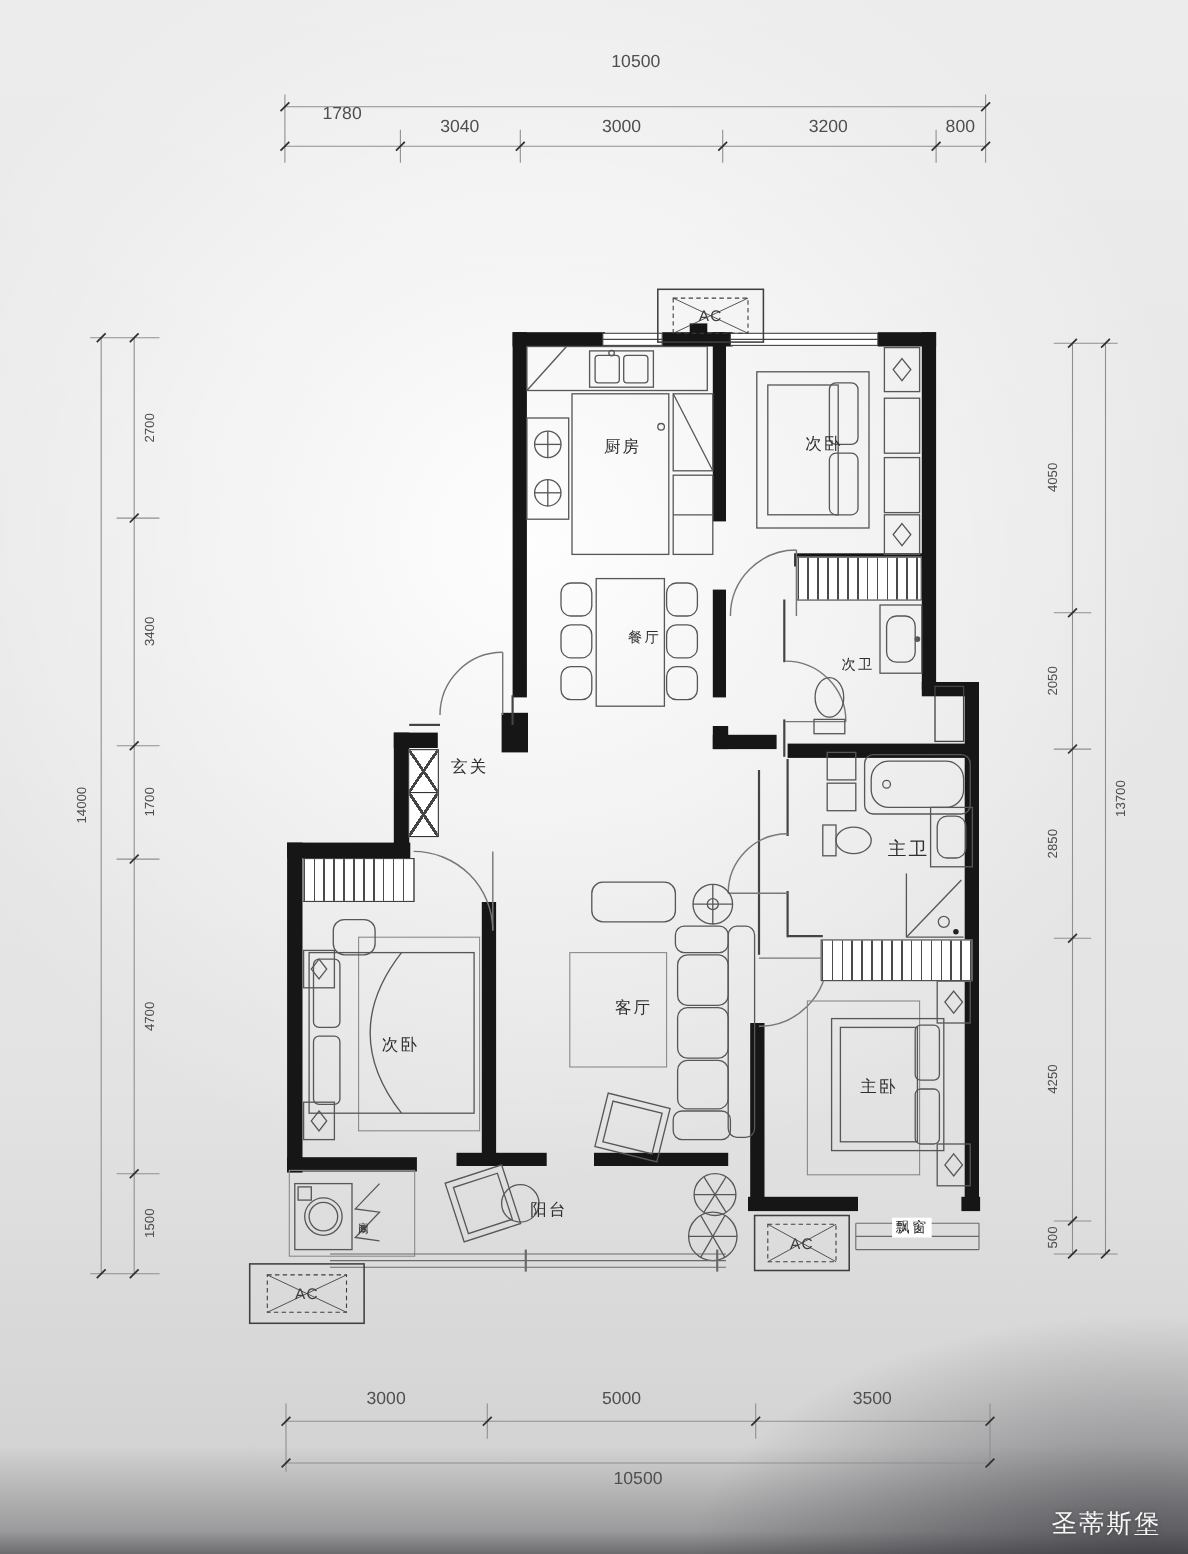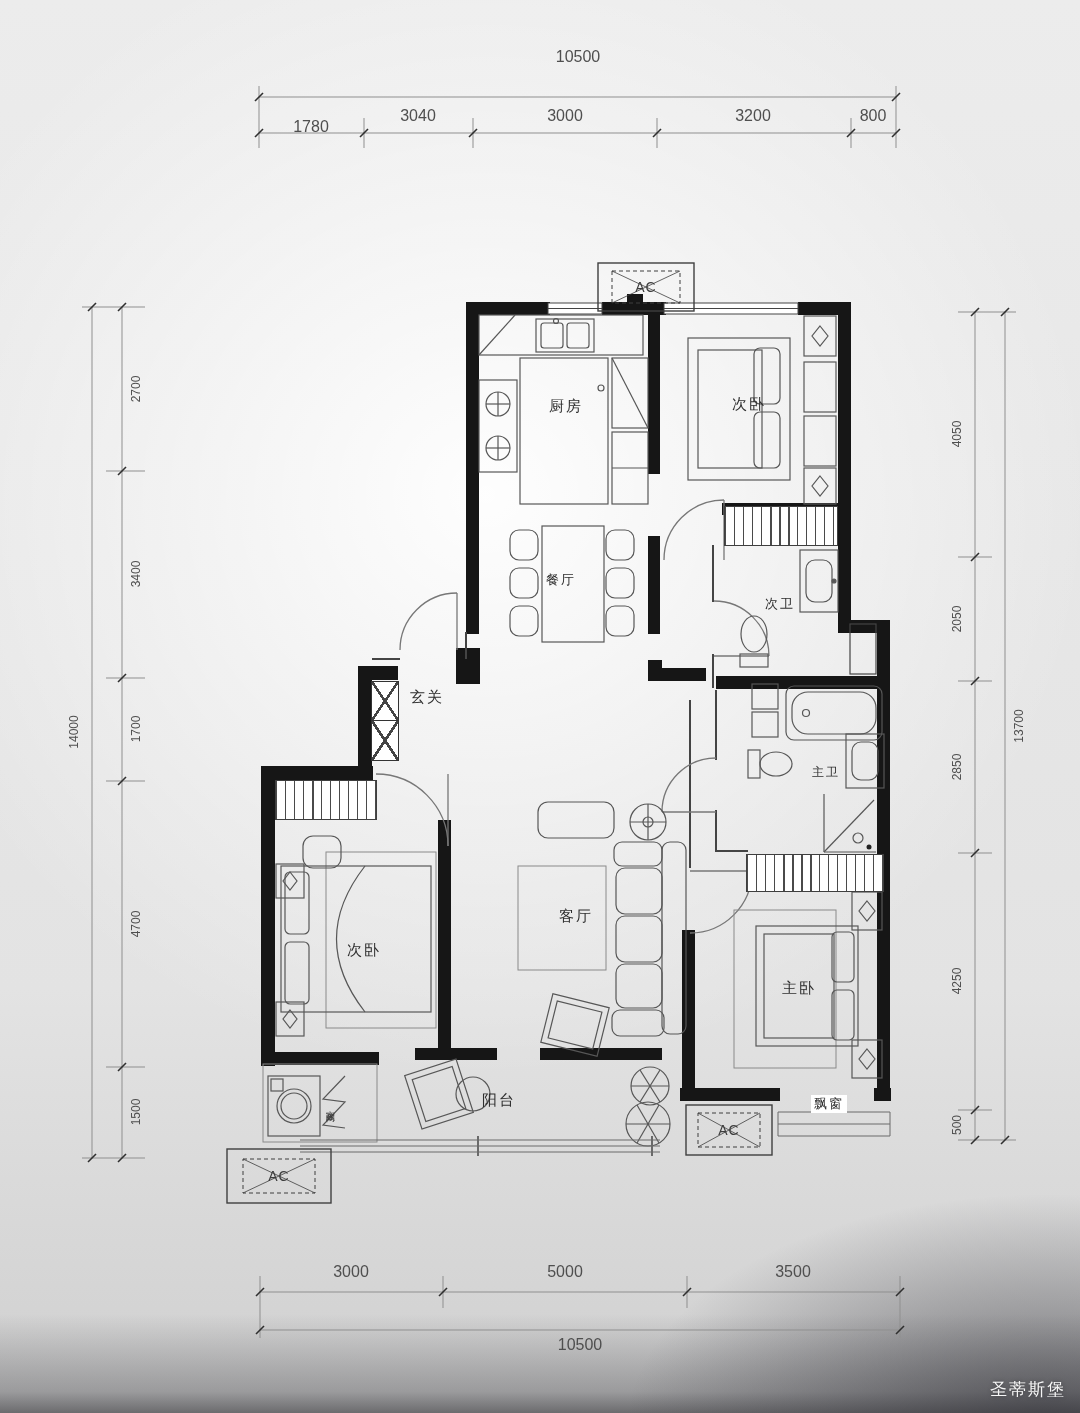--- a/index.html
+++ b/index.html
@@ -13,29 +13,29 @@
   }
   svg{position:absolute;left:0;top:0;}
   .lbl{position:absolute;transform:translate(-50%,-50%);font-size:15px;color:#2e2e2e;
        white-space:nowrap;letter-spacing:2px;text-align:right;}
   .dim{position:absolute;transform:translate(-50%,-50%);font-size:16px;color:#4f4f4f;letter-spacing:0;}
   .dimv{position:absolute;transform:translate(-50%,-50%) rotate(-90deg);font-size:12px;color:#4f4f4f;}
   .ac{position:absolute;transform:translate(-50%,-50%);font-size:14px;color:#3d3d3d;letter-spacing:1px;}
   .vertlbl{position:absolute;transform:translate(-50%,-50%);writing-mode:vertical-rl;
        font-size:9px;color:#3a3a3a;letter-spacing:1px;}
   .baylbl{position:absolute;transform:translate(-50%,-50%);font-size:13px;color:#2e2e2e;
-       background:#fff;padding:0 3px;letter-spacing:2px;}
+       background:#fff;padding:0 3px;letter-spacing:2px;margin-top:12px;}
   .wardrobe{position:absolute;border:1.5px solid #3f3f3f;background-color:#fff;
        background-image:repeating-linear-gradient(90deg,#4a4a4a 0 1.5px,transparent 1.5px 9px);}
   .xbox{position:absolute;left:371px;top:681px;width:26px;height:78px;border:1.5px solid #333;background:#fff;}
   .xbox .cell{width:100%;height:50%;box-sizing:border-box;border-bottom:1px solid #333;
      background-image:linear-gradient(to top right,transparent 47%,#444 47%,#444 53%,transparent 53%),
                       linear-gradient(to bottom right,transparent 47%,#444 47%,#444 53%,transparent 53%);}
   .xbox .cell:last-child{border-bottom:none;}
-  .watermark{position:absolute;right:14px;bottom:12px;font-size:17px;color:rgba(255,255,255,.95);
+  .watermark{position:absolute;right:24px;bottom:12px;font-size:23px;color:rgba(255,255,255,.95);
        letter-spacing:2px;text-shadow:0 0 4px rgba(0,0,0,.35);font-family:Liberation Serif, serif;}
 </style>
 </head>
 <body>
 
 <div class="stage">
 
 <svg width="1080" height="1413" viewBox="0 0 1080 1413">
 
   <g stroke="#8f8f8f" stroke-width="1" fill="none">
@@ -339,21 +339,21 @@
 <div class="xbox">
   <div class="cell"></div>
   <div class="cell"></div>
 </div>
 
 <div class="wardrobe" style="left:724px;top:506px;width:112px;height:38px"></div>
 <div class="wardrobe" style="left:746px;top:854px;width:136px;height:36px"></div>
 <div class="wardrobe" style="left:275px;top:780px;width:100px;height:38px"></div>
 
 <span class="dim" style="left:578px;top:57px">10500</span>
-<span class="dim" style="left:311px;top:127px">1780</span>
+<span class="dim" style="left:311px;top:104px">1780</span>
 <span class="dim" style="left:418px;top:116px">3040</span>
 <span class="dim" style="left:565px;top:116px">3000</span>
 <span class="dim" style="left:753px;top:116px">3200</span>
 <span class="dim" style="left:873px;top:116px">800</span>
 
 <span class="dimv" style="left:74px;top:732px">14000</span>
 <span class="dimv" style="left:136px;top:389px">2700</span>
 <span class="dimv" style="left:136px;top:574px">3400</span>
 <span class="dimv" style="left:136px;top:729px">1700</span>
 <span class="dimv" style="left:136px;top:924px">4700</span>
@@ -366,27 +366,27 @@
 <span class="dimv" style="left:957px;top:981px">4250</span>
 <span class="dimv" style="left:957px;top:1125px">500</span>
 
 <span class="dim" style="left:351px;top:1272px">3000</span>
 <span class="dim" style="left:565px;top:1272px">5000</span>
 <span class="dim" style="left:793px;top:1272px">3500</span>
 <span class="dim" style="left:580px;top:1345px">10500</span>
 
 <span class="lbl" style="left:566px;top:406px">厨房</span>
 <span class="lbl" style="left:749px;top:404px">次卧</span>
-<span class="lbl" style="left:561px;top:580px;font-size:13px">餐厅</span>
+<span class="lbl" style="left:586px;top:580px;font-size:13px">餐厅</span>
 <span class="lbl" style="left:780px;top:604px;font-size:13px">次卫</span>
 <span class="lbl" style="left:427px;top:697px">玄关</span>
 <span class="lbl" style="left:576px;top:916px">客厅</span>
 <span class="lbl" style="left:364px;top:950px">次卧</span>
 <span class="lbl" style="left:799px;top:988px">主卧</span>
-<span class="lbl" style="left:826px;top:772px;font-size:12px">主卫</span>
+<span class="lbl" style="left:826px;top:772px;font-size:17px">主卫</span>
 <span class="lbl" style="left:499px;top:1100px">阳台</span>
 <span class="baylbl" style="left:829px;top:1104px">飘窗</span>
 <span class="vertlbl" style="left:330px;top:1105px">家政间</span>
 
 <span class="ac" style="left:646px;top:287px">AC</span>
 <span class="ac" style="left:279px;top:1176px">AC</span>
 <span class="ac" style="left:729px;top:1130px">AC</span>
 
 <span class="watermark">圣蒂斯堡</span>
 

